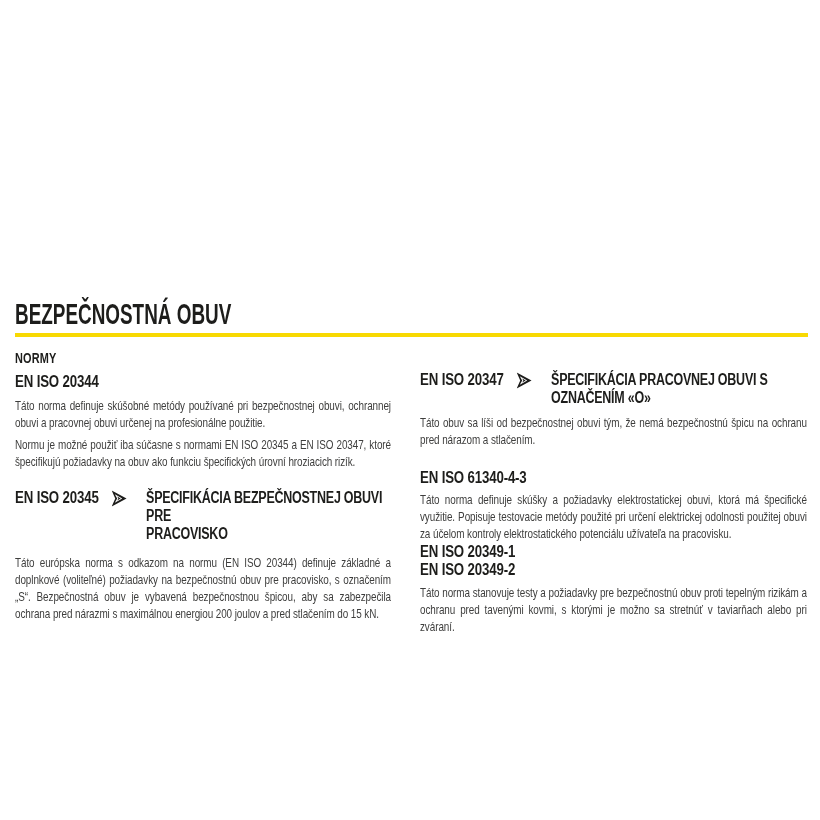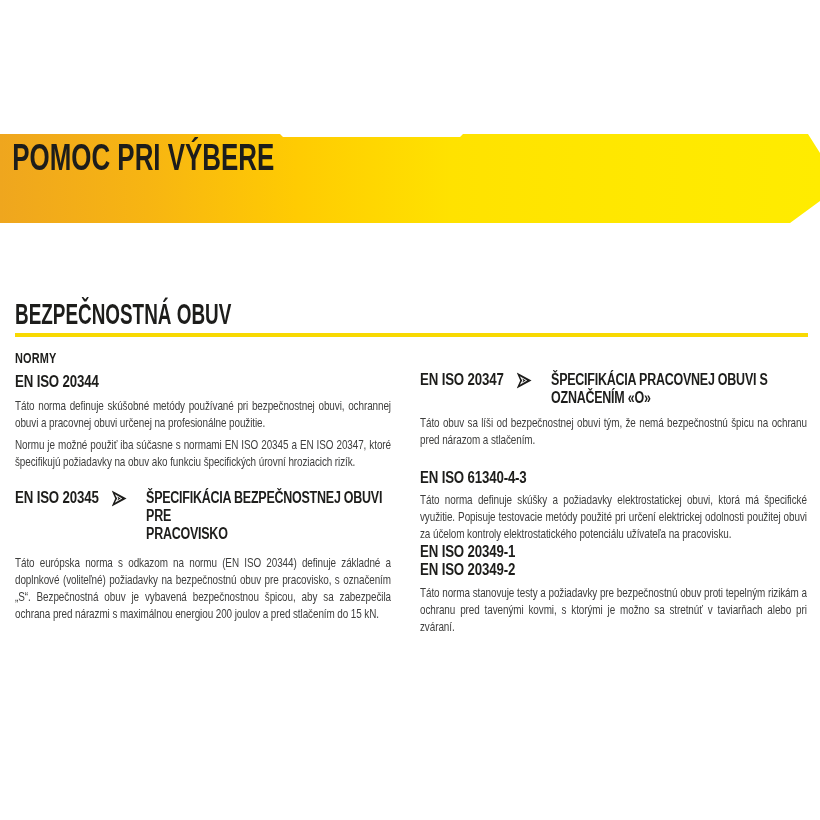--- a/index.html
+++ b/index.html
@@ -60,23 +60,20 @@
     line-height:18px;letter-spacing:-.3px;
   }
   .mt5{margin-top:5px;} .mt6{margin-top:6px;} .mt8{margin-top:8px;}
   .mt12{margin-top:12px;} .mt18{margin-top:18px;} .mt20{margin-top:20px;}
 </style>
 </head>
 <body>
 
 <div class="page">
 
-  <div class="banner">
-    <h1 class="banner-title">POMOC PRI VÝBERE</h1>
-  </div>
 
   <h2 class="section-title">BEZPEČNOSTNÁ OBUV</h2>
   <div class="section-rule"></div>
 
   <div class="col col-left">
     <div class="kicker">NORMY</div>
 
     <div class="code">EN ISO 20344</div>
     <p class="body-p">Táto norma definuje skúšobné metódy používané pri bezpečnostnej obuvi, ochrannej obuvi a pracovnej obuvi určenej na profesionálne použitie.</p>
     <p class="body-p mt5">Normu je možné použiť iba súčasne s normami EN ISO 20345 a EN ISO 20347, ktoré špecifikujú požiadavky na obuv ako funkciu špecifických úrovní hroziacich rizík.</p>

